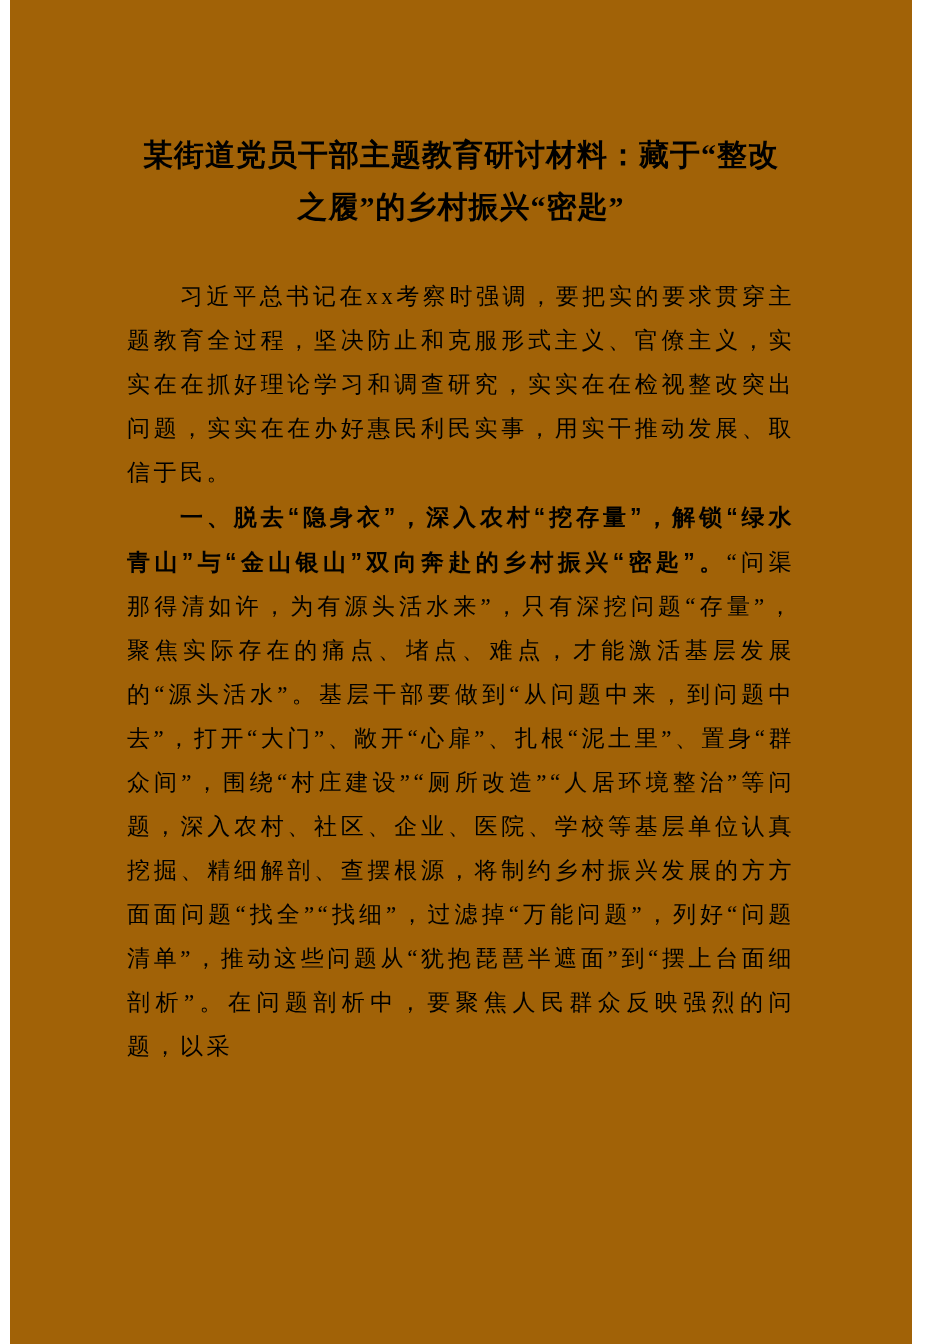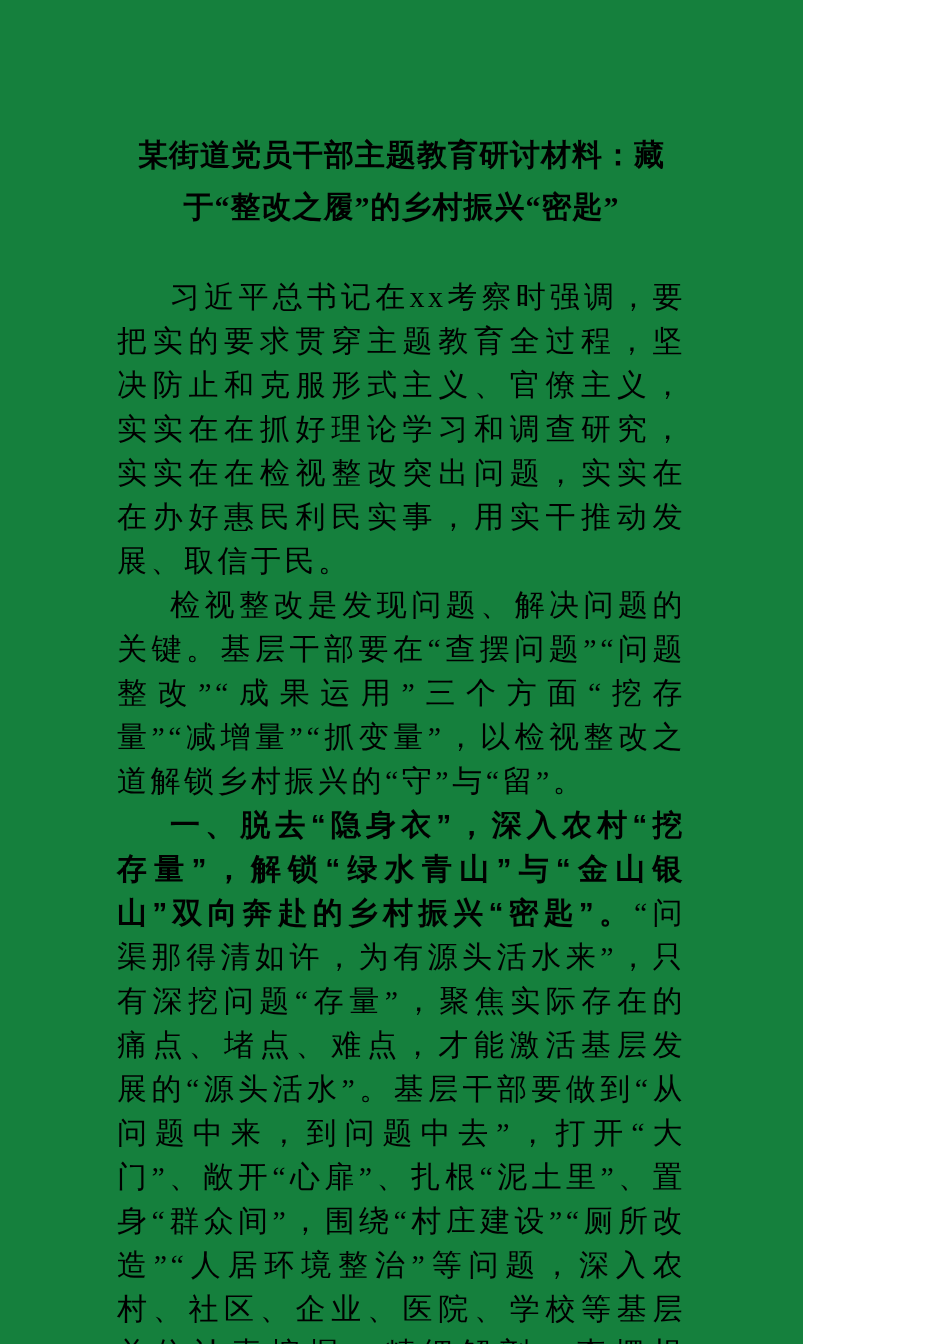--- a/index.html
+++ b/index.html
@@ -8,54 +8,54 @@
     background: #ffffff;
   }
   body {
     width: 950px;
     height: 1344px;
     color: #000000;
     font-family: "Liberation Serif", "DejaVu Serif", serif;
   }
   .page {
     box-sizing: border-box;
-    width: 803px;
+    width: 902px;
     height: 1344px;
     padding: 129px 117px 0 117px;
-    background: #15803d;
+    background: #a16207;
     overflow: hidden;
+    margin-left: 10px;
   }
   .doc-title {
     margin: 0 auto 42px auto;
     max-width: 656px;
     font-size: 30px;
     font-weight: 700;
     line-height: 52px;
     letter-spacing: 1px;
     text-align: center;
     font-family: "Liberation Serif", "DejaVu Serif", serif;
   }
   .body-para {
     margin: 0;
-    font-size: 30px;
+    font-size: 23px;
     line-height: 44px;
     letter-spacing: 3.5px;
     text-align: justify;
     text-indent: 53px;
     font-family: "Liberation Serif", "DejaVu Serif", serif;
   }
   .section-lead {
     font-weight: 700;
     font-family: "Liberation Sans", "DejaVu Sans", sans-serif;
   }
 </style>
 </head>
 <body>
 
 <div class="page">
   <h1 class="doc-title">某街道党员干部主题教育研讨材料：藏于“整改之履”的乡村振兴“密匙”</h1>
 
   <p class="body-para">习近平总书记在xx考察时强调，要把实的要求贯穿主题教育全过程，坚决防止和克服形式主义、官僚主义，实实在在抓好理论学习和调查研究，实实在在检视整改突出问题，实实在在办好惠民利民实事，用实干推动发展、取信于民。</p>
 
-  <p class="body-para">检视整改是发现问题、解决问题的关键。基层干部要在“查摆问题”“问题整改”“成果运用”三个方面“挖存量”“减增量”“抓变量”，以检视整改之道解锁乡村振兴的“守”与“留”。</p>
 
   <p class="body-para"><strong class="section-lead">一、脱去“隐身衣”，深入农村“挖存量”，解锁“绿水青山”与“金山银山”双向奔赴的乡村振兴“密匙”。</strong><span>“问渠那得清如许，为有源头活水来”，只有深挖问题“存量”，聚焦实际存在的痛点、堵点、难点，才能激活基层发展的“源头活水”。基层干部要做到“从问题中来，到问题中去”，打开“大门”、敞开“心扉”、扎根“泥土里”、置身“群众间”，围绕“村庄建设”“厕所改造”“人居环境整治”等问题，深入农村、社区、企业、医院、学校等基层单位认真挖掘、精细解剖、查摆根源，将制约乡村振兴发展的方方面面问题“找全”“找细”，过滤掉“万能问题”，列好“问题清单”，推动这些问题从“犹抱琵琶半遮面”到“摆上台面细剖析”。在问题剖析中，要聚焦人民群众反映强烈的问题，以采</span></p>
 </div>
 
 </body></html>

